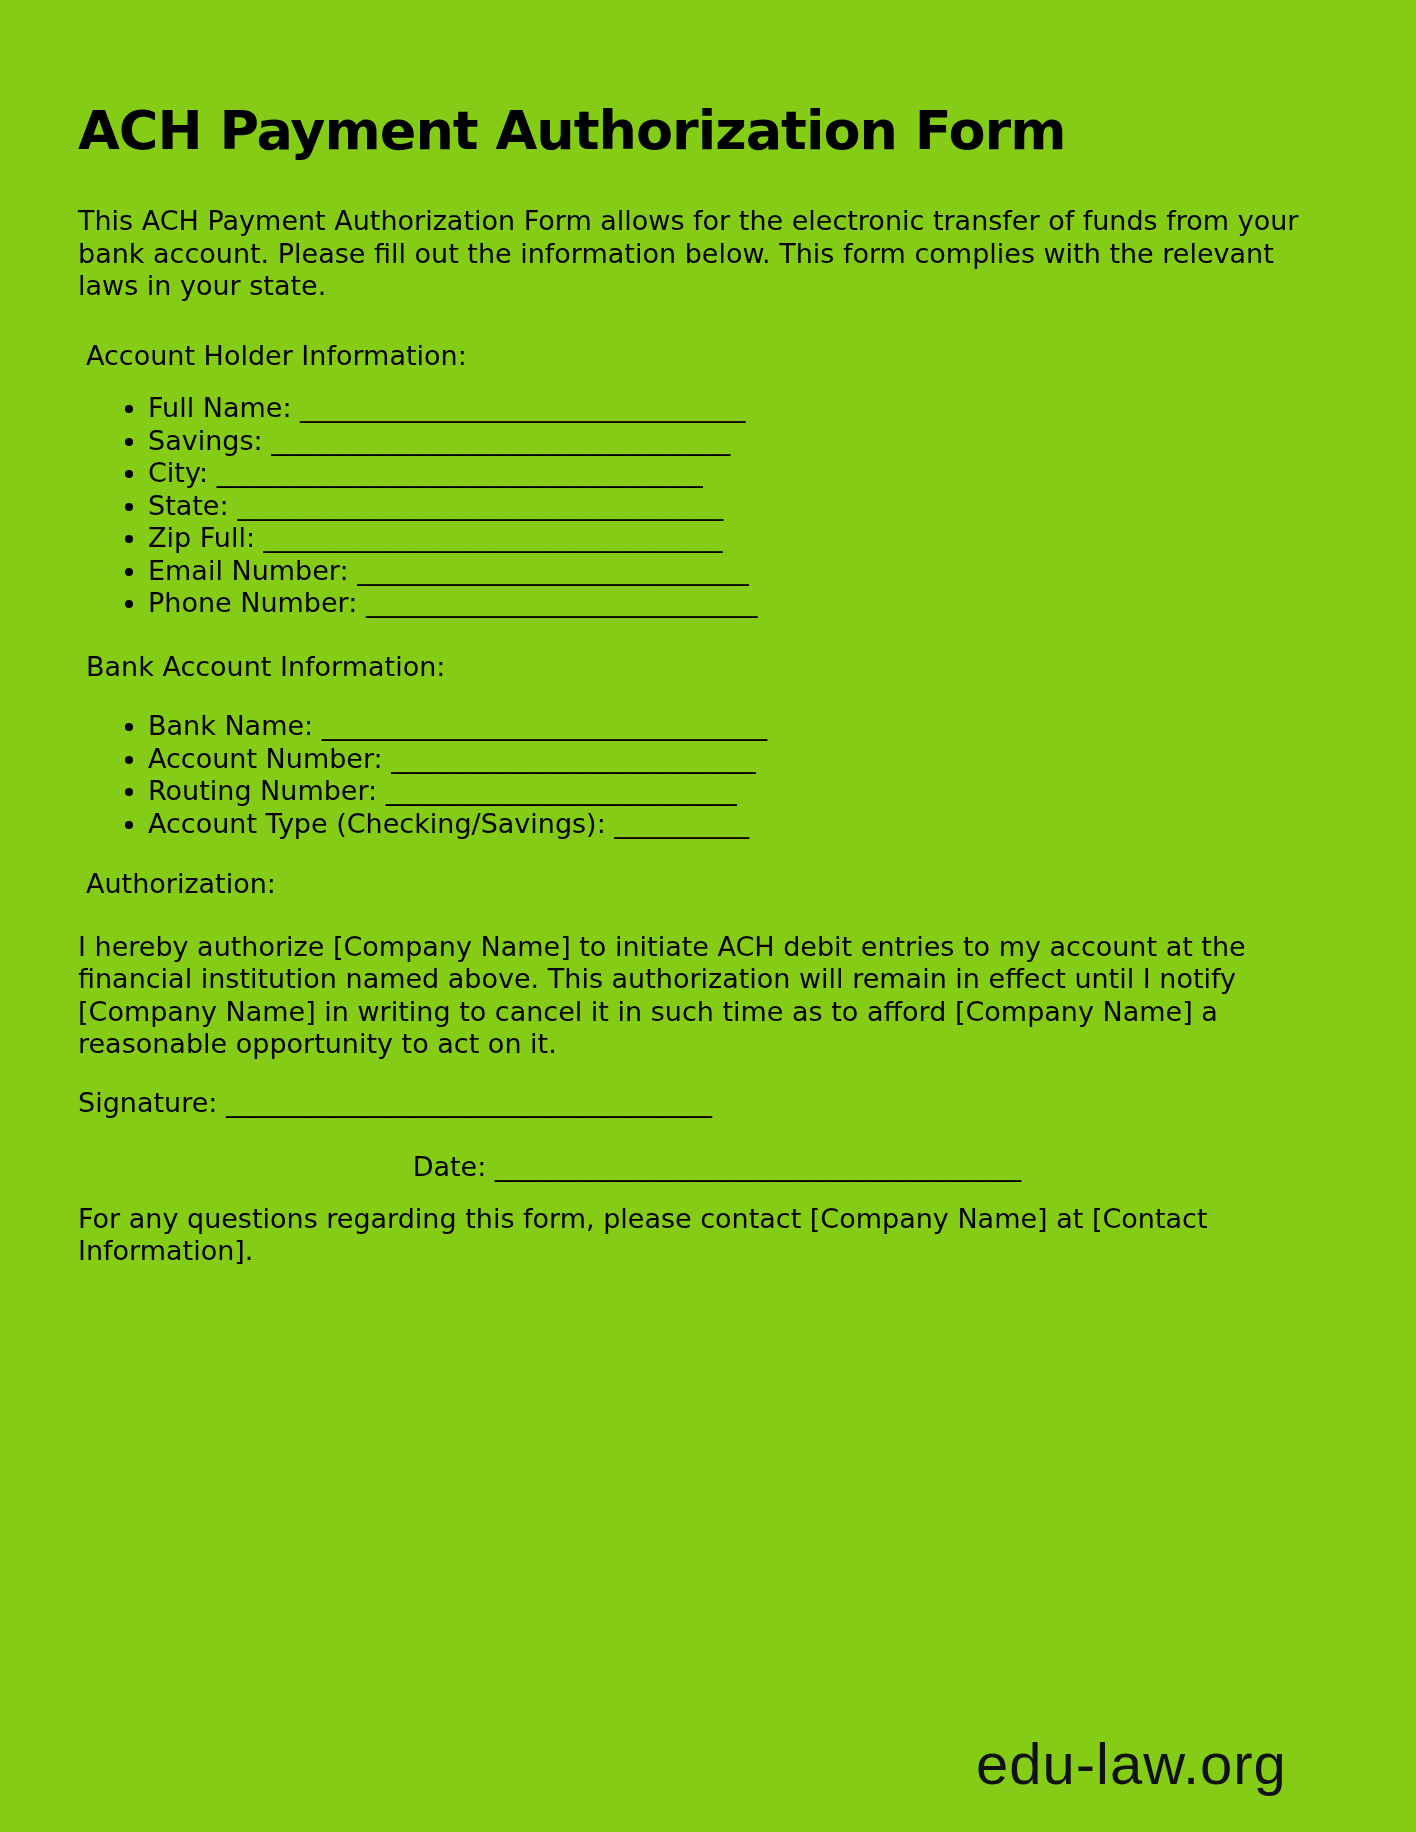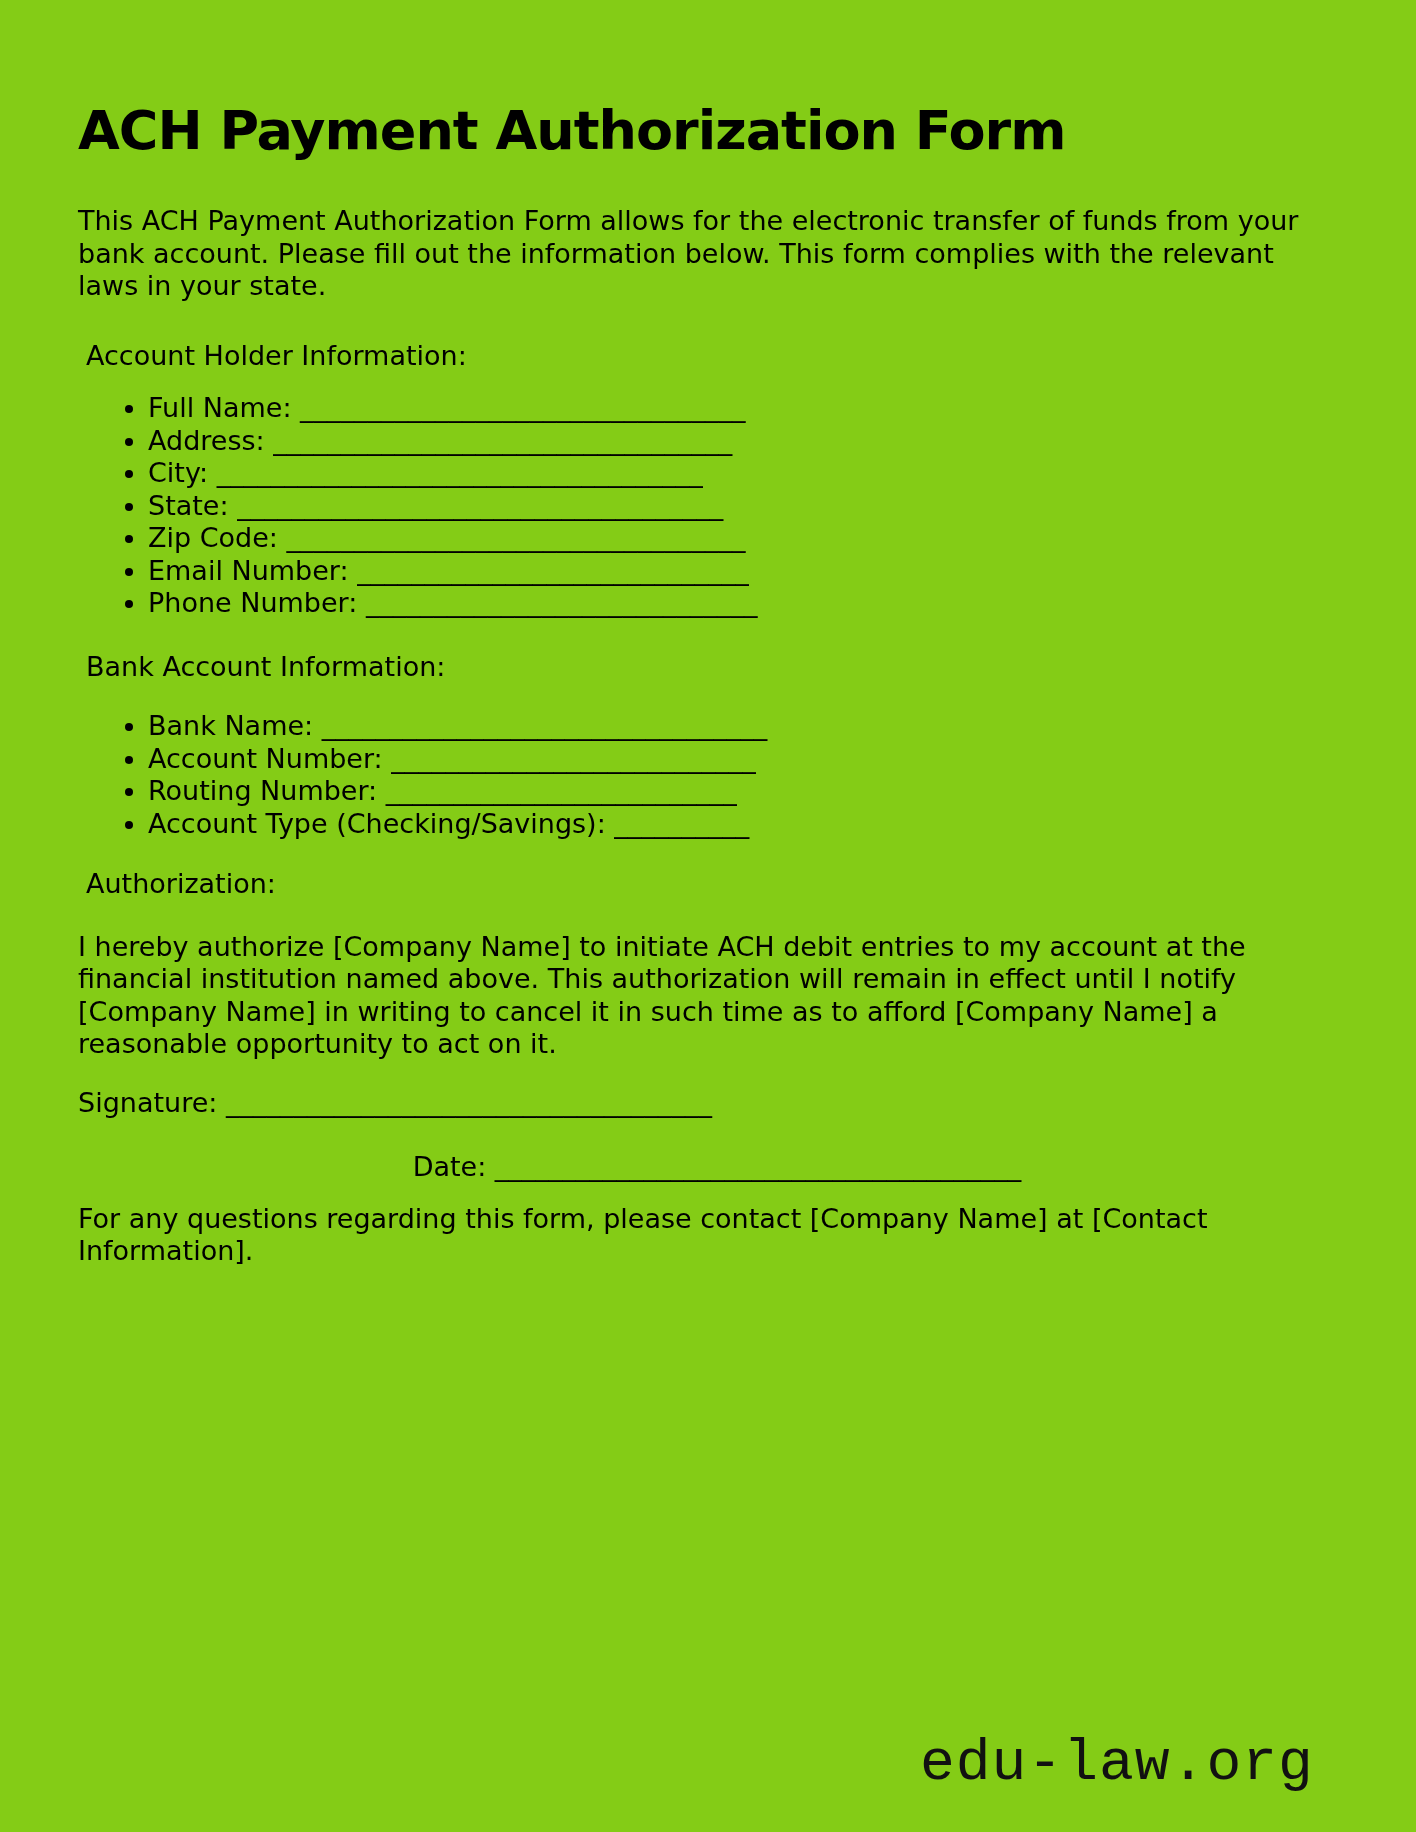--- a/index.html
+++ b/index.html
@@ -57,22 +57,22 @@
   .mt-31 { margin-top: 31px; }
   .mt-27 { margin-top: 27px; }
   .mt-28 { margin-top: 28px; }
   .mt-30 { margin-top: 30px; }
   .mt-26 { margin-top: 26px; }
   .mt-32 { margin-top: 32px; text-align: center; }
   .mt-19 { margin-top: 19px; }
   .watermark {
     position: absolute;
     top: 1735px;
-    left: 920px;
-    font-family: Liberation Mono, monospace;
+    left: 976px;
+    font-family: Liberation Sans, sans-serif;
     font-size: 58px;
     line-height: 1;
     letter-spacing: 1px;
     color: #111111;
   }
 </style>
 </head>
 <body>
 
 <div class="page">
@@ -80,24 +80,24 @@
   <h1 class="page-title">ACH Payment Authorization Form</h1>
 
   <p class="para">This ACH Payment Authorization Form allows for the electronic transfer of funds from your
 bank account. Please fill out the information below. This form complies with the relevant
 laws in your state.</p>
 
   <h2 class="section-heading mt-37">Account Holder Information:</h2>
 
   <ul class="field-list mt-20">
     <li><span>Full Name:</span> <span class="blank">_________________________________</span></li>
-    <li><span>Address:</span> <span class="blank">__________________________________</span></li>
+    <li><span>Savings:</span> <span class="blank">__________________________________</span></li>
     <li><span>City:</span> <span class="blank">____________________________________</span></li>
     <li><span>State:</span> <span class="blank">____________________________________</span></li>
-    <li><span>Zip Code:</span> <span class="blank">__________________________________</span></li>
+    <li><span>Zip Full:</span> <span class="blank">__________________________________</span></li>
     <li><span>Email Number:</span> <span class="blank">_____________________________</span></li>
     <li><span>Phone Number:</span> <span class="blank">_____________________________</span></li>
   </ul>
 
   <h2 class="section-heading mt-31">Bank Account Information:</h2>
 
   <ul class="field-list mt-27">
     <li><span>Bank Name:</span> <span class="blank">_________________________________</span></li>
     <li><span>Account Number:</span> <span class="blank">___________________________</span></li>
     <li><span>Routing Number:</span> <span class="blank">__________________________</span></li>

